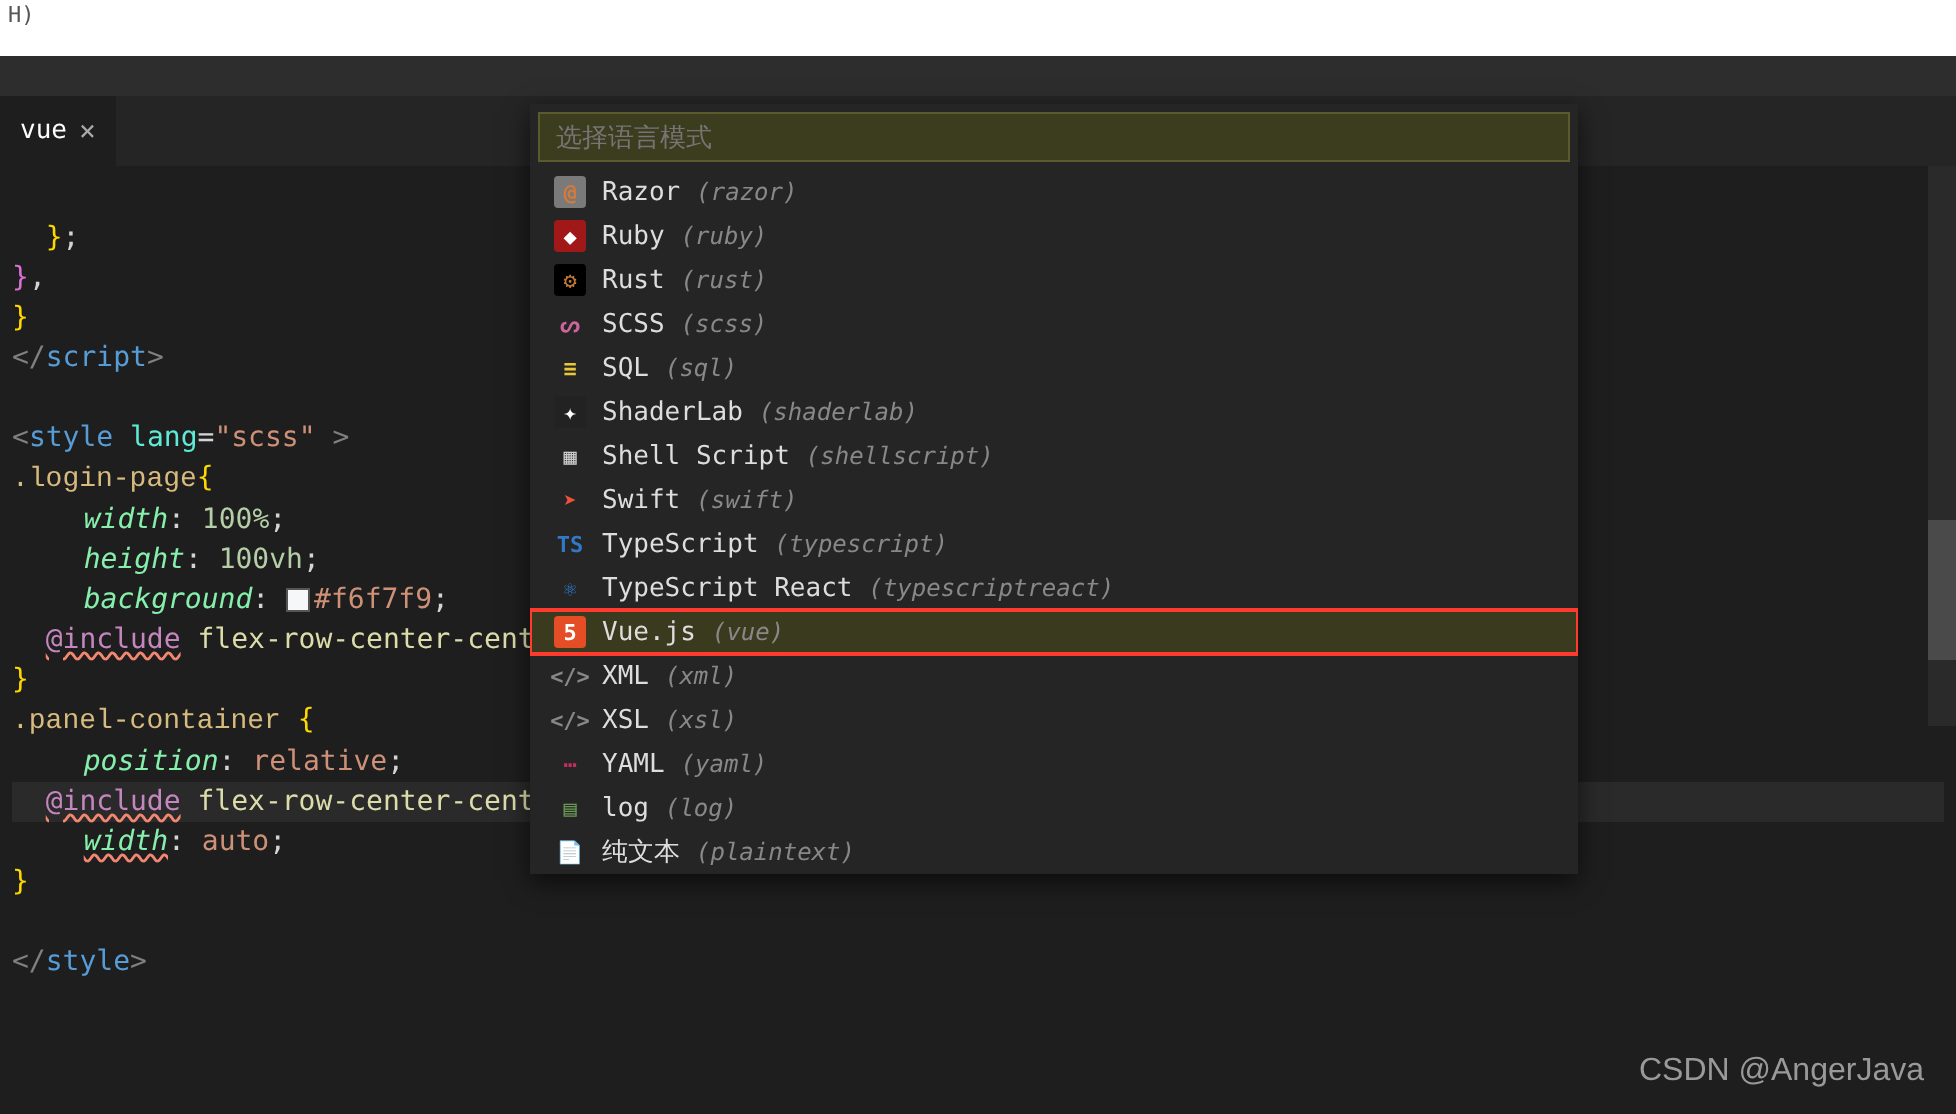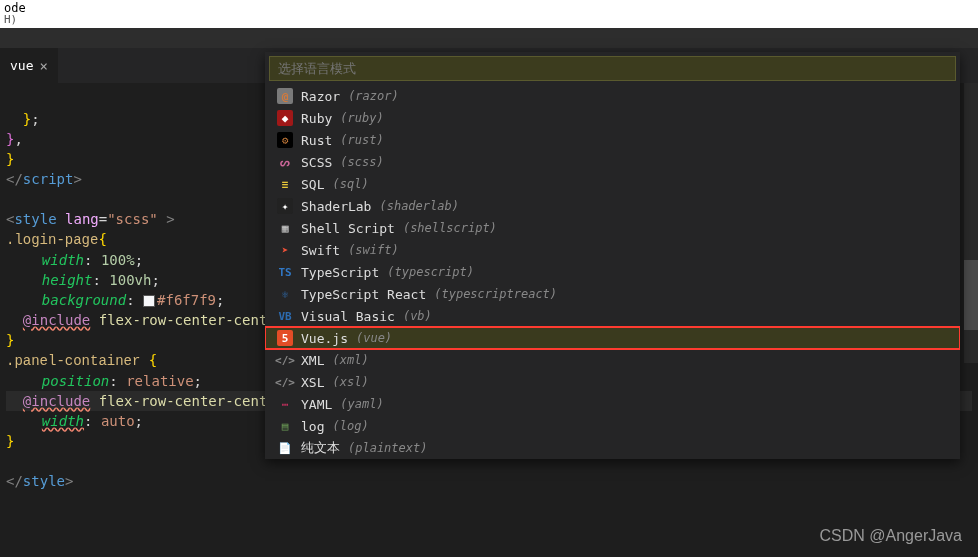--- a/index.html
+++ b/index.html
@@ -45,24 +45,24 @@
   font-family: Consolas, monospace;
   font-size: 14px;
   line-height: 20px;
   color: #d4d4d4;
   white-space: pre;
   position: relative;
 }
 .tok-punc { color: #d4d4d4; }
 .tok-tag { color: #808080; }
 .tok-tagname { color: #569cd6; }
-.tok-attr { color: #f0abfc; }
+.tok-attr { color: #5eead4; }
 .tok-string { color: #ce9178; }
 .tok-selector { color: #d7ba7d; font-family: Liberation Mono, monospace; }
-.tok-prop { color: #22c55e; font-style: italic; padding-left: 19px; }
+.tok-prop { color: #86efac; font-style: italic; padding-left: 19px; }
 .tok-num { color: #b5cea8; }
 .tok-unit { color: #b5cea8; }
 .tok-value { color: #ce9178; }
 .tok-func { color: #dcdcaa; }
 .tok-at { color: #c586c0; }
 .tok-brace { color: #ffd700; }
 .tok-brace2 { color: #da70d6; }
 .color-swatch {
   display: inline-block; width: 12px; height: 12px;
   background: #f6f7f9; border: 1px solid #555;
@@ -72,21 +72,21 @@
   text-decoration: underline wavy #f48771;
   text-align: center;
 }
 .current-line {
   background: #2a2a2a;
   display: block;
 }
 .quick-pick {
   position: absolute;
   left: 265px; top: 52px;
-  width: 695px;
+  width: 524px;
   background: #252526;
   box-shadow: 0 4px 12px rgba(0,0,0,.6);
   z-index: 10;
 }
 .qp-input-wrap {
   padding: 4px;
 }
 .qp-input {
   width: 100%;
   background: #3c3c1e;
@@ -142,21 +142,20 @@
   position: absolute;
   right: 0; top: 260px;
   width: 14px; height: 70px;
   background: #4a4a4a;
 }
 </style>
 </head>
 <body>
 
 <div class="top-bar">
-  <div>ode</div>
   <div class="line2">H)</div>
 </div>
 <div class="spacer"></div>
 
 <div class="tab-bar">
   <div class="tab">
     <span>vue</span>
     <span class="close">×</span>
   </div>
 </div>
@@ -230,25 +229,20 @@
       <div class="qp-item">
         <span class="qp-icon" style="background: transparent; color: rgb(49, 120, 198);">TS</span>
         <span class="qp-label">TypeScript</span>
         <span class="qp-hint">(typescript)</span>
       </div>
       <div class="qp-item">
         <span class="qp-icon" style="background: transparent; color: rgb(49, 120, 198);">⚛</span>
         <span class="qp-label">TypeScript React</span>
         <span class="qp-hint">(typescriptreact)</span>
       </div>
-      <div class="qp-item">
-        <span class="qp-icon" style="background: transparent; color: rgb(44, 107, 176);">VB</span>
-        <span class="qp-label">Visual Basic</span>
-        <span class="qp-hint">(vb)</span>
-      </div>
       <div class="qp-item selected highlighted">
         <span class="qp-icon" style="background: rgb(228, 77, 38); color: rgb(255, 255, 255);">5</span>
         <span class="qp-label">Vue.js</span>
         <span class="qp-hint">(vue)</span>
       </div>
       <div class="qp-item">
         <span class="qp-icon" style="background: transparent; color: rgb(136, 136, 136);">&lt;/&gt;</span>
         <span class="qp-label">XML</span>
         <span class="qp-hint">(xml)</span>
       </div>

